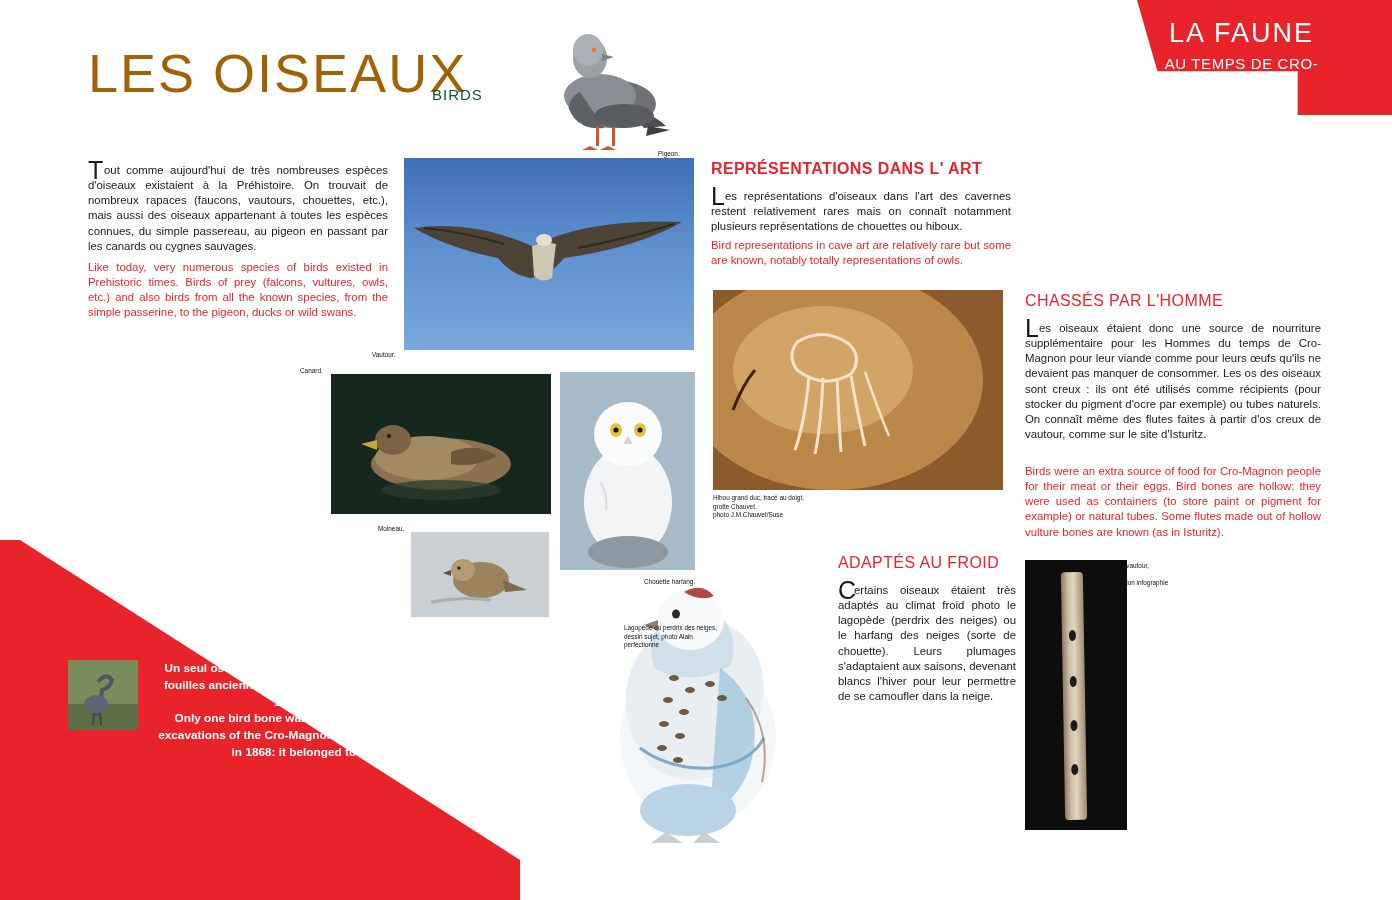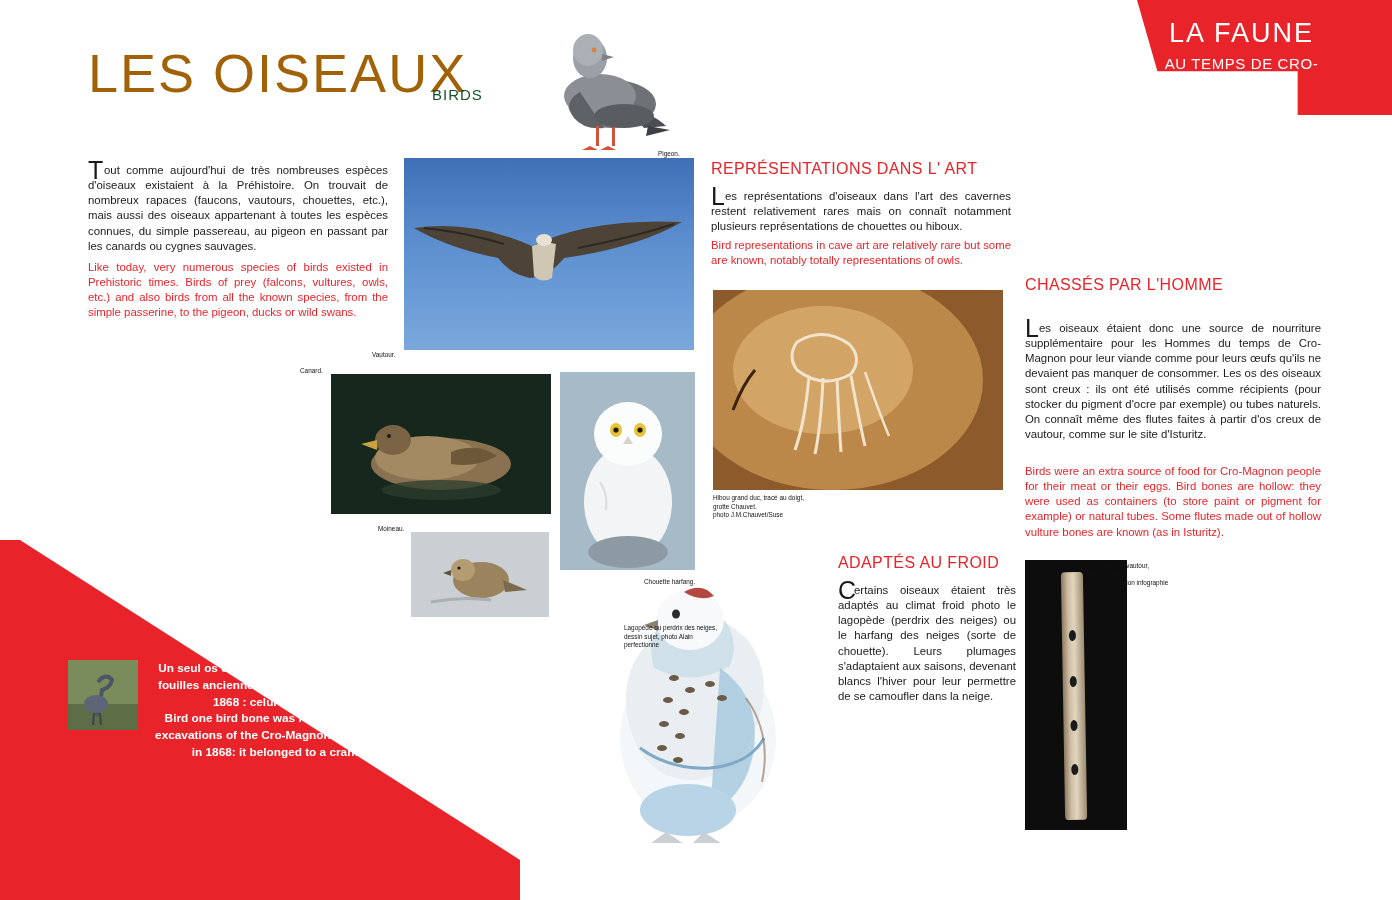--- a/index.html
+++ b/index.html
@@ -84,21 +84,21 @@
 
   
   .blk {
     position: absolute;
     font-size: 11.4px;
     line-height: 1.33;
     color: #1a1a1a;
     text-align: justify;
   }
   .blk.red { color: #e8242a; }
-  .blk.white { color: #ffffff; font-weight: bold; font-size: 11.8px; line-height: 1.45; text-align: center;}
+  .blk.white { color: #ffffff; font-weight: bold; font-size: 11.8px; line-height: 1.45; text-align: right;}
   .heading {
     position: absolute;
     color: #e8242a;
     font-size: 16px;
     letter-spacing: 0.4px;
   }
   .cap {
     position: absolute;
     font-size: 6.4px;
     color: #111;
@@ -270,21 +270,21 @@
       <ellipse cx="70" cy="48" rx="28" ry="18" fill="#9b835e"></ellipse>
       <ellipse cx="52" cy="38" rx="12" ry="11" fill="#b49b72"></ellipse>
       <path d="M40 38 l-8 3 l8 3z" fill="#5d5440"></path>
       <circle cx="48" cy="36" r="1.6" fill="#1b1b1b"></circle>
       <path d="M92 48 l24 10 l-22 2z" fill="#7d6a4c"></path>
       <path d="M20 70 q30 -6 60 -2" stroke="#a9b0b3" stroke-width="3" fill="none"></path>
     </svg>
   </div>
   <div class="cap" style="left:378px; top:525px;">Moineau.</div>
 
-  <div class="heading" style="left:711px; top:160px;">REPRÉSENTATIONS DANS L' ART</div>
+  <div class="heading" style="left:711px; top:160px;font-weight:bold;">REPRÉSENTATIONS DANS L' ART</div>
   <div class="dc" style="left:711px; top:184px;">L</div>
   <div class="blk" style="left:711px; top:189px; width:300px; text-indent:14px;">es représentations d'oiseaux dans l'art des cavernes restent relativement rares mais on connaît notamment plusieurs représentations de chouettes ou hiboux.</div>
   <div class="blk red" style="left:711px; top:238px; width:300px;">Bird representations in cave art are relatively rare but some are known, notably totally representations of owls.</div>
 
   <div class="photo ph-cave">
     <svg viewBox="0 0 290 200" width="290" height="200">
       <rect width="290" height="200" fill="#8d5a2c"></rect>
       <ellipse cx="120" cy="90" rx="150" ry="110" fill="#c4914f" opacity="0.85"></ellipse>
       <ellipse cx="110" cy="80" rx="90" ry="64" fill="#dcb173" opacity="0.7"></ellipse>
       <path d="M84 52 q26 -16 52 2 q14 14 2 30 q-28 16 -54 -4 q-10 -14 0 -28z" fill="none" stroke="#f2e4cc" stroke-width="3"></path>
@@ -294,21 +294,21 @@
       <path d="M138 86 q8 44 14 70" stroke="#f2e4cc" stroke-width="3" fill="none"></path>
       <path d="M152 82 q14 40 24 64" stroke="#f2e4cc" stroke-width="2.4" fill="none"></path>
       <path d="M20 120 q10 -26 22 -40" stroke="#3c2212" stroke-width="3" fill="none"></path>
       <rect x="0" y="0" width="290" height="200" fill="url(#g)" opacity="0"></rect>
     </svg>
   </div>
   <div class="cap" style="left:713px; top:494px; white-space:pre-line;">Hibou grand duc, tracé au doigt,
 grotte Chauvet.
 photo J.M.Chauvet/Suse</div>
 
-  <div class="heading" style="left:1025px; top:276px;">CHASSÉS PAR L'HOMME</div>
+  <div class="heading" style="left:1025px; top:292px;">CHASSÉS PAR L'HOMME</div>
   <div class="dc" style="left:1025px; top:316px;">L</div>
   <div class="blk" style="left:1025px; top:321px; width:296px; text-indent:14px;">es oiseaux étaient donc une source de nourriture supplémentaire pour les Hommes du temps de Cro-Magnon pour leur viande comme pour leurs œufs qu'ils ne devaient pas manquer de consommer. Les os des oiseaux sont creux : ils ont été utilisés comme récipients (pour stocker du pigment d'ocre par exemple) ou tubes naturels.  On connaît même des flutes faites à partir d'os creux de vautour, comme sur le site d'Isturitz.</div>
   <div class="blk red" style="left:1025px; top:464px; width:296px;">Birds were an extra source of food for Cro-Magnon people for their meat or their eggs. Bird bones are hollow: they were used as containers (to store paint or pigment for example) or natural tubes. Some flutes made out of hollow vulture bones are known (as in Isturitz).</div>
 
   <div class="heading" style="left:838px; top:554px;text-align:right;">ADAPTÉS AU FROID</div>
   <div class="dc" style="left:838px; top:578px;">C</div>
   <div class="blk" style="left:838px; top:583px; width:178px; text-indent:16px;">ertains oiseaux étaient très adaptés au climat froid photo le lagopède (perdrix des neiges) ou le harfang des neiges (sorte de chouette). Leurs plumages s'adaptaient aux saisons, devenant blancs l'hiver pour leur permettre de se camoufler dans la neige.</div>
 
   <svg class="ptarmigan" viewBox="0 0 250 295">
     <ellipse cx="128" cy="190" rx="78" ry="88" fill="#f4f7f9"></ellipse>
@@ -359,15 +359,15 @@
     <svg viewBox="0 0 70 70" width="70" height="70">
       <rect width="70" height="70" fill="#7b8c5c"></rect>
       <rect y="44" width="70" height="26" fill="#5d6d45"></rect>
       <path d="M30 22 q8 -10 14 -2 q-2 8 -10 10 q-2 16 -6 26" stroke="#4a5664" stroke-width="4" fill="none"></path>
       <ellipse cx="28" cy="44" rx="12" ry="9" fill="#5a6675"></ellipse>
       <path d="M26 53 l-1 12 M32 53 l1 12" stroke="#3d4550" stroke-width="2"></path>
     </svg>
   </div>
 
   <div class="blk white" style="left:152px; top:660px; width:252px;">Un seul os d'oiseau a été retrouvé lors des fouilles anciennes de l'abri Cro-Magnon en 1868 : celui d'une grue.</div>
-  <div class="blk white" style="left:152px; top:710px; width:252px;">Bird one bird bone was found in the first excavations of the Cro-Magnon rock shelter in 1868: it belonged to a crane.</div>
+  <div class="blk white" style="left:152px; top:710px; width:252px;">Only one bird bone was found in the first excavations of the Cro-Magnon rock shelter in 1868: it belonged to a crane.</div>
 
 </div>
 
 </body></html>

